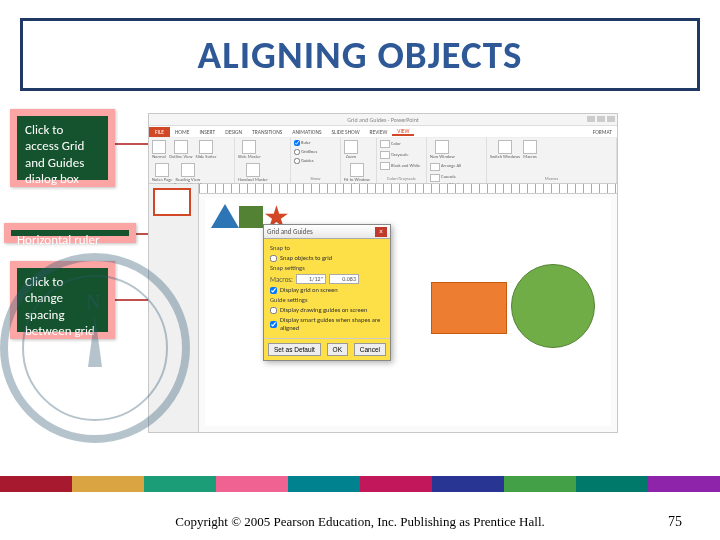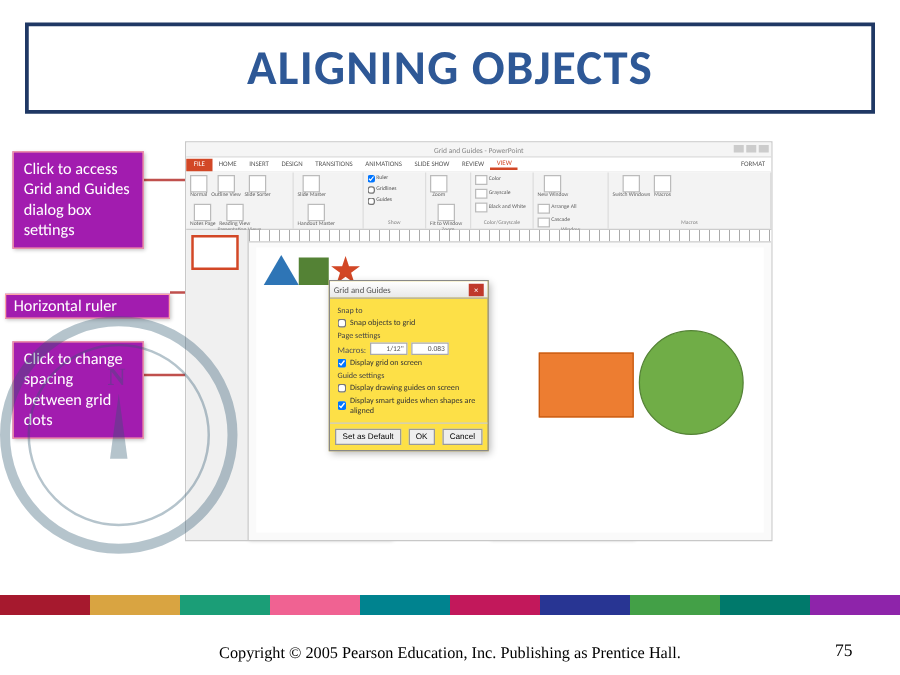--- a/index.html
+++ b/index.html
@@ -3,21 +3,21 @@
 <meta charset="utf-8">
 <style>
   * { box-sizing: border-box; margin: 0; padding: 0; }
   body { width: 720px; height: 540px; font-family: Calibri, Arial, sans-serif; background: #fff; position: relative; overflow: hidden; }
 
   .title-box { margin: 18px 20px 12px 20px; border: 3px solid #1f3864; padding: 10px 0; text-align: center; }
   .title-box h1 { font-size: 39px; font-weight: bold; color: #2e5896; letter-spacing: 1px; }
 
   .content { position: relative; height: 370px; }
 
-  .callout { position: absolute; background: #a21caf; color: #fff; padding: 6px 8px; font-size: 13px; line-height: 1.25; border: 1px solid #fca5a5; box-shadow: 1px 1px 3px rgba(0,0,0,0.25); margin-top: 12px; }
+  .callout { position: absolute; background: #14532d; color: #fff; padding: 6px 8px; font-size: 13px; line-height: 1.25; border: 7px solid #fca5a5; box-shadow: 1px 1px 3px rgba(0,0,0,0.25); }
   .c1 { left: 10px; top: 6px; width: 105px; height: 78px; }
   .c2 { left: 4px; top: 120px; width: 132px; height: 20px; line-height: 1; padding: 3px 6px; }
   .c3 { left: 10px; top: 158px; width: 105px; height: 78px; }
   .c4 { left: 198px; top: 262px; width: 115px; height: 55px; }
   .c5 { left: 392px; top: 230px; width: 115px; height: 86px; }
 
   .connector { position: absolute; background: #c0504d; }
   .ln1 { left: 115px; top: 40px; width: 110px; height: 2px; }
   .ln2 { left: 136px; top: 130px; width: 60px; height: 2px; }
   .ln3 { left: 115px; top: 196px; width: 115px; height: 2px; }
@@ -263,21 +263,21 @@
           <div class="dlg-title">
             <span>Grid and Guides</span>
             <span class="x">×</span>
           </div>
           <div class="dlg-body">
             <div class="sect">Snap to</div>
             <label>
                 <input type="checkbox" style="">
                 <span>Snap objects to grid</span>
               </label>
-            <div class="sect">Page settings</div>
+            <div class="sect">Snap settings</div>
             <div class="row-spacing">
               <span>Macros:</span>
               <div class="spinner">1/12"</div>
               <div class="spinner">0.083</div>
             </div>
             <label>
                 <input type="checkbox" checked="" style="">
                 <span>Display grid on screen</span>
               </label>
             <div class="sect">Guide settings</div>

